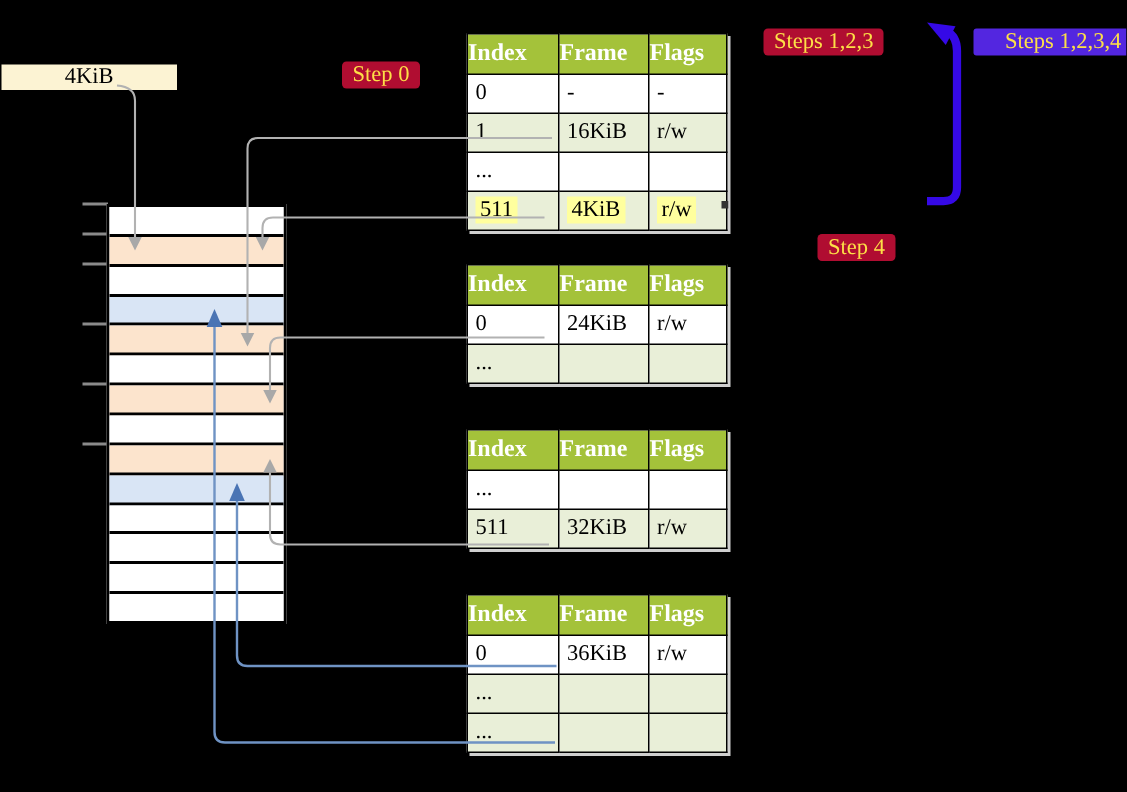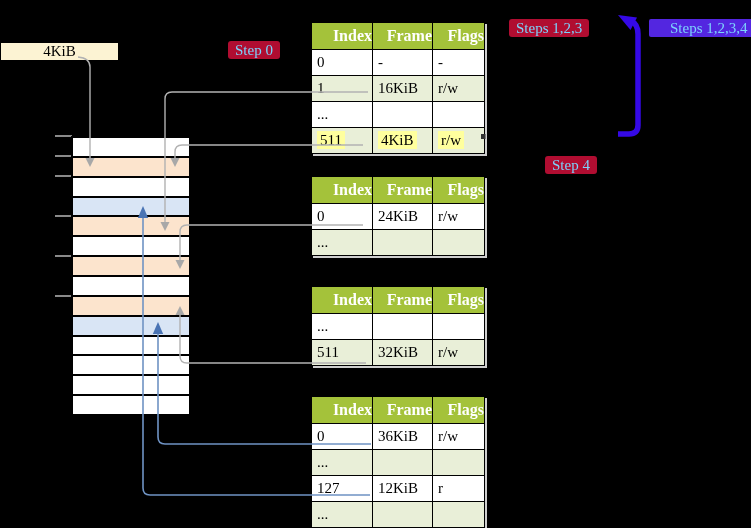--- a/index.html
+++ b/index.html
@@ -6,21 +6,21 @@
   .canvas{
     position:relative;width:751px;height:528px;background:#000;overflow:hidden;
     font-family:"Liberation Serif","DejaVu Serif",serif;
   }
   
   .mem-label{
     position:absolute;left:1px;top:43px;width:117px;height:17px;line-height:17px;
     background:var(--label-cream,#fcf3d3);color:#000;text-align:center;font-size:15px;
   }
   .badge{
-    position:absolute;color:#7dd3fc;font-size:15px;height:18px;line-height:18px;
+    position:absolute;color:#fde047;font-size:15px;height:18px;line-height:18px;
     padding:0 7px;border-radius:3px;white-space:nowrap;z-index:6;
   }
   .badge.red{background:var(--crimson,#b00d31);}
   .badge.blue{background:var(--badge-blue,#5326e0);border-radius:2px;padding-left:21px;}
   .badge.step0{left:188px;top:41px;margin-left:40px;}
   .badge.steps123{left:509px;top:19px;}
   .badge.steps1234{left:649px;top:19px;}
   .badge.step4{left:545px;top:156px;}
   
   .strip{
@@ -34,21 +34,21 @@
   .strip-row.orange{background:var(--strip-orange,#fce4cd);}
   .strip-row.blue{background:var(--strip-blue,#d9e5f5);}
   .tick{position:absolute;left:55px;width:17px;height:2px;background:#8a8a8a;z-index:0;}
   
   .ptable{
     position:absolute;border-collapse:collapse;table-layout:fixed;background:#fff;
     font-size:15px;z-index:2;box-shadow:2px 2px 0 #cfcfcf;
   }
   .ptable th{
     background:var(--header-green,#a4c23a);color:#fff;font-weight:bold;
-    height:26px;text-align:right;font-size:16px;border:1.6px solid #000;padding:0;
+    height:26px;text-align:left;font-size:16px;border:1.6px solid #000;padding:0;
   }
   .ptable td{
     height:25px;padding:0 0 0 5px;text-align:left;vertical-align:middle;
     border:1.6px solid #000;color:#000;overflow:hidden;
   }
   .ptable tr.alt td{background:var(--row-green,#e9efd8);}
   .hl{background:var(--highlight-yellow,#ffff9e);padding:1px 3px;}
   .t1{left:311px;top:22px;}
   .t2{left:311px;top:176px;}
   .t3{left:311px;top:286px;}
@@ -205,25 +205,20 @@
       <tr>
         <td>0</td>
         <td>36KiB</td>
         <td>r/w</td>
       </tr>
       <tr class="alt">
         <td>...</td>
         <td></td>
         <td></td>
       </tr>
-      <tr>
-        <td>127</td>
-        <td>12KiB</td>
-        <td>r</td>
-      </tr>
       <tr class="alt">
         <td>...</td>
         <td></td>
         <td></td>
       </tr>
     </tbody>
   </table>
 
   <svg class="overlay" width="751" height="528" viewBox="0 0 751 528">
 

